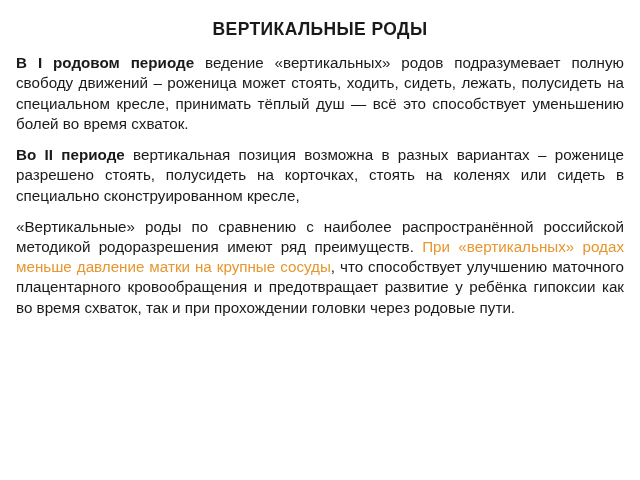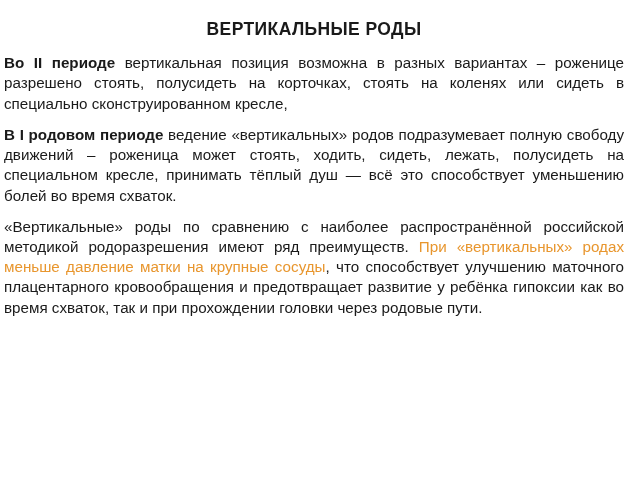--- a/index.html
+++ b/index.html
@@ -11,21 +11,21 @@
     height: 480px;
     background: #ffffff;
     font-family: "Liberation Sans", sans-serif;
     color: #000000;
     overflow: hidden;
   }
   .slide {
     box-sizing: border-box;
     width: 640px;
     height: 480px;
-    padding: 18px 16px 10px 4px;
+    padding: 18px 16px 10px 16px;
     display: flex;
     flex-direction: column;
   }
   .slide-title {
     text-align: center;
     font-size: 17.5px;
     font-weight: bold;
     letter-spacing: 0.4px;
     color: #1a1a1a;
     margin: 2px 0 14px 0;
@@ -51,24 +51,24 @@
   }
 </style>
 </head>
 <body>
 
 <div class="slide">
 
   <div class="slide-title">ВЕРТИКАЛЬНЫЕ РОДЫ</div>
 
   <p class="body-block">
-    <span class="lead">Во II периоде</span><span> вертикальная позиция возможна в разных вариантах – роженице разрешено стоять, полусидеть на корточках, стоять на коленях или сидеть в специально сконструированном кресле,</span>
+    <span class="lead">В I родовом периоде</span><span> ведение «вертикальных» родов подразумевает полную свободу движений – роженица может стоять, ходить, сидеть, лежать, полусидеть на специальном кресле, принимать тёплый душ — всё это способствует уменьшению болей во время схваток.</span>
   </p>
 
   <p class="body-block">
-    <span class="lead">В I родовом периоде</span><span> ведение «вертикальных» родов подразумевает полную свободу движений – роженица может стоять, ходить, сидеть, лежать, полусидеть на специальном кресле, принимать тёплый душ — всё это способствует уменьшению болей во время схваток.</span>
+    <span class="lead">Во II периоде</span><span> вертикальная позиция возможна в разных вариантах – роженице разрешено стоять, полусидеть на корточках, стоять на коленях или сидеть в специально сконструированном кресле,</span>
   </p>
 
   <p class="body-block">
     <span>«Вертикальные» роды по сравнению с наиболее распространённой российской методикой родоразрешения имеют ряд преимуществ. </span><span class="highlight">При «вертикальных» родах меньше давление матки на крупные сосуды</span><span>, что способствует улучшению маточного плацентарного кровообращения и предотвращает развитие у ребёнка гипоксии как во время схваток, так и при прохождении головки через родовые пути.</span>
   </p>
 
 </div>
 
 </body></html>

